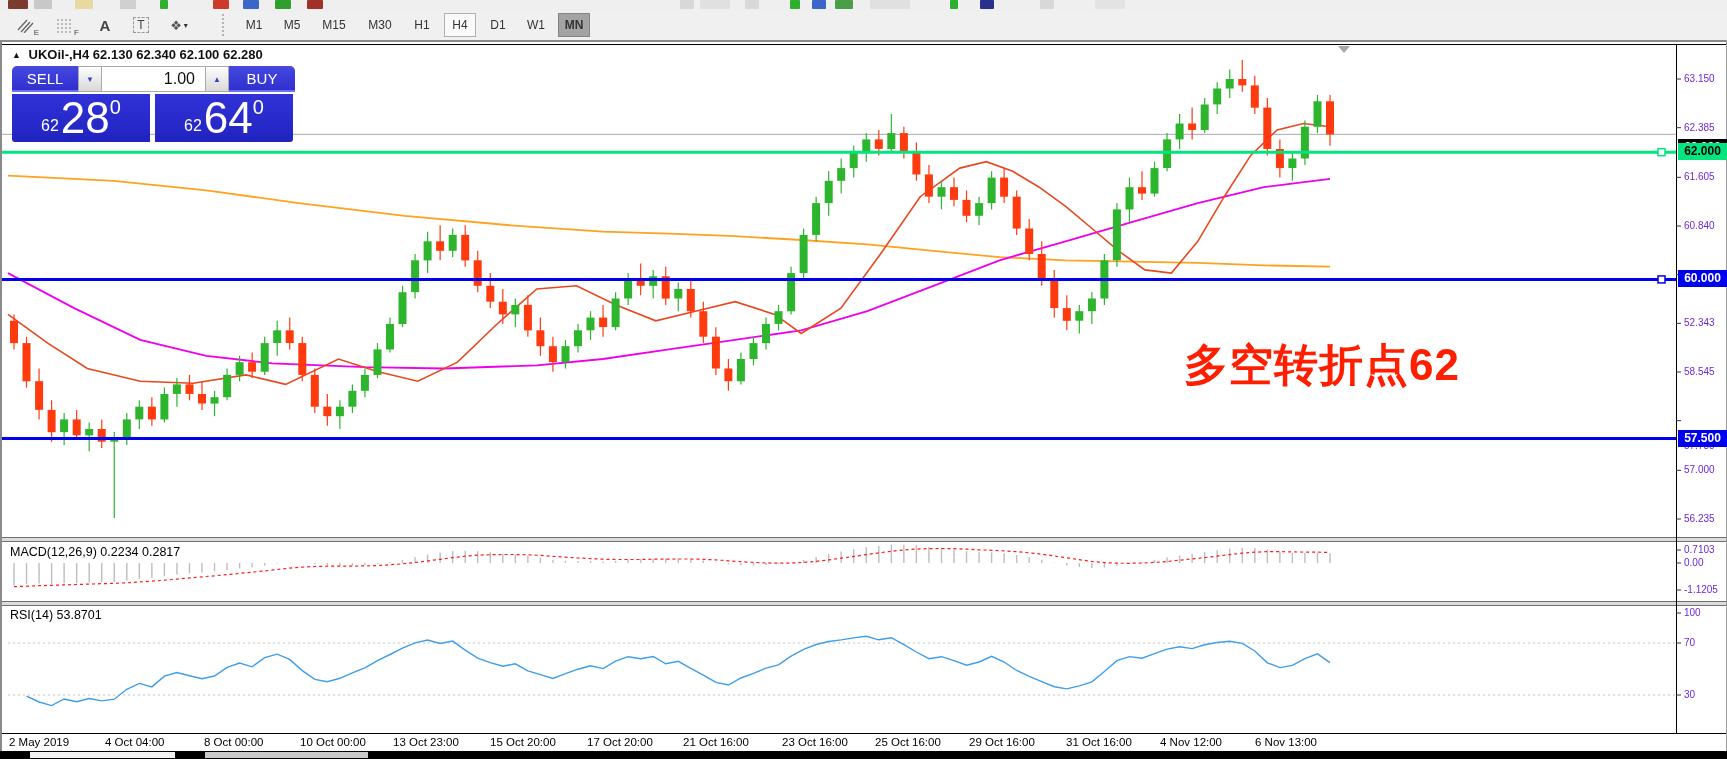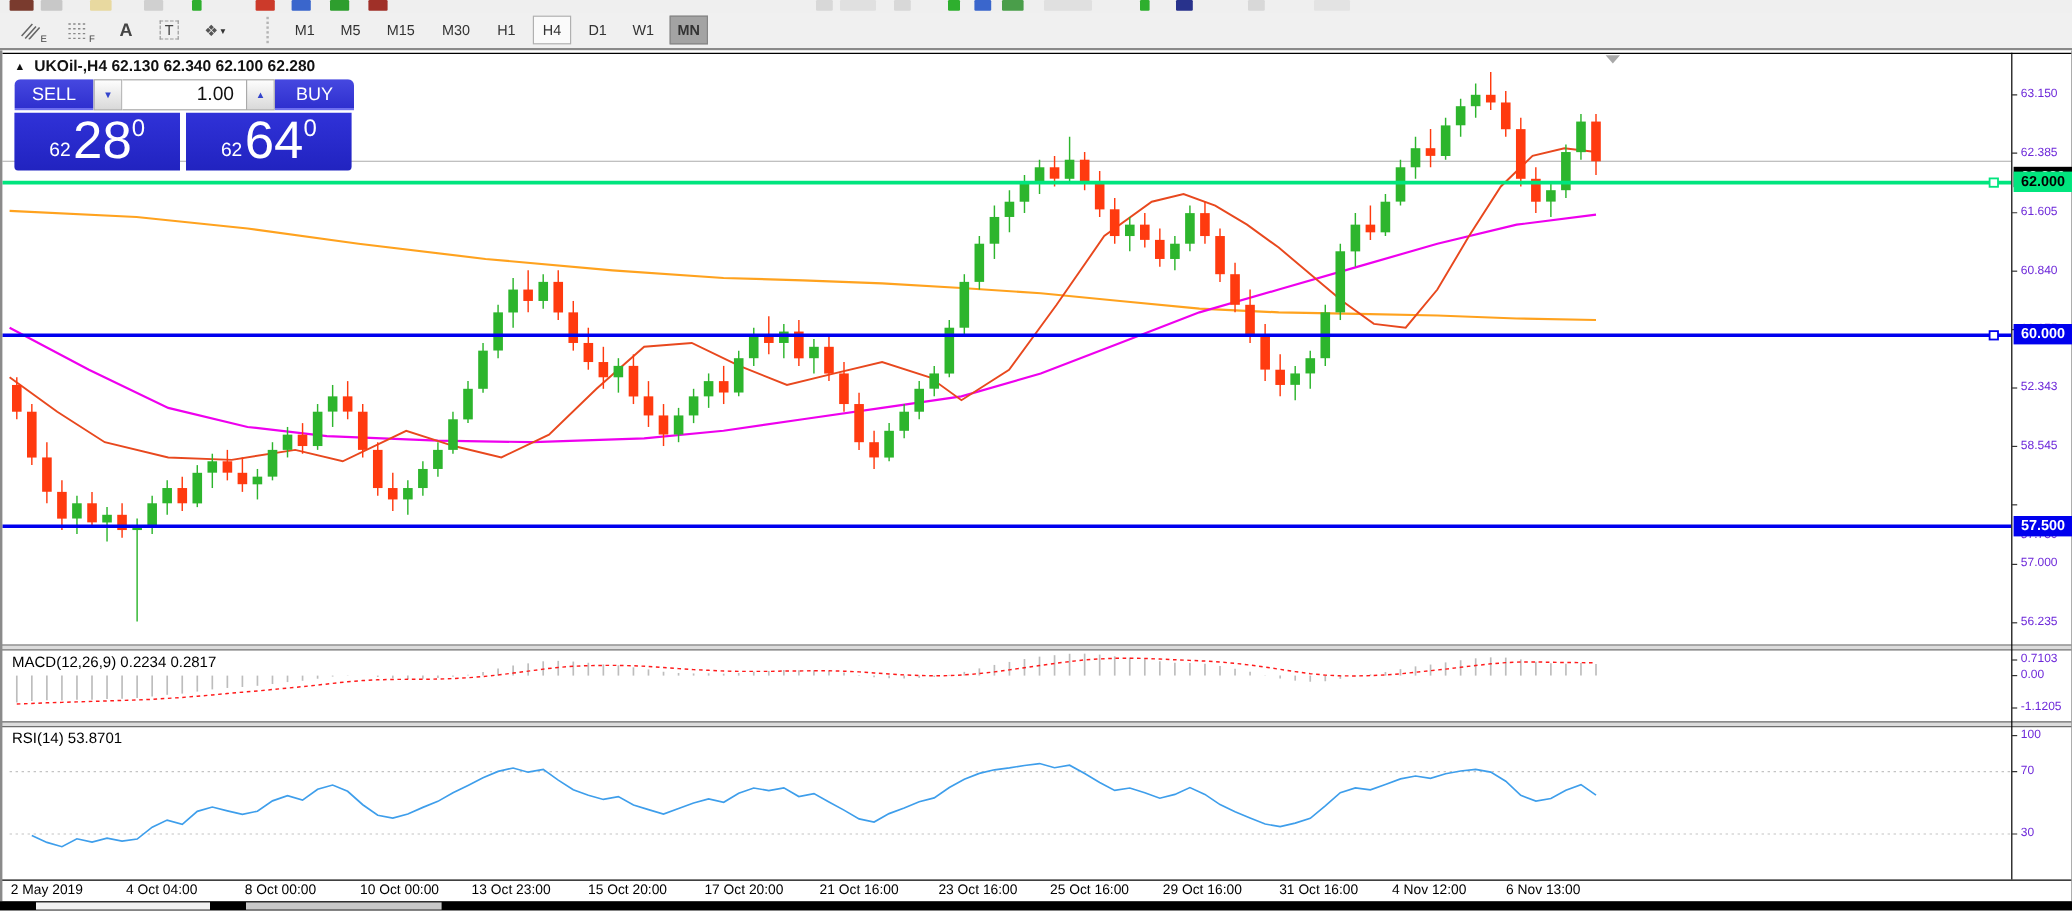--- a/index.html
+++ b/index.html
@@ -510,20 +510,21 @@
           <span class="tp-ps">62</span>
           <span class="tp-pb">64</span>
           <span class="tp-sup">0</span>
         </div>
       </div>
     </div>
 
     <div class="ind-label" style="top:503px">MACD(12,26,9) 0.2234 0.2817</div>
     <div class="ind-label" style="top:566px">RSI(14) 53.8701</div>
 
+    <div class="annotation" style="color: rgb(255, 31, 0);">多空转折点62</div>
 
     <div id="axisLabels">
         <div class="ax-label" style="top: 29px;">63.150</div>
         <div class="ax-label" style="top: 77.677px;">62.385</div>
         <div class="ax-label" style="top: 127.308px;">61.605</div>
         <div class="ax-label" style="top: 175.985px;">60.840</div>
         <div class="ax-label" style="top: 224.662px;">60.075</div>
         <div class="ax-label" style="top: 273.339px;">52.343</div>
         <div class="ax-label" style="top: 322.016px;">58.545</div>
         <div class="ax-label" style="top: 370.693px; margin-top: 25px;">57.780</div>

